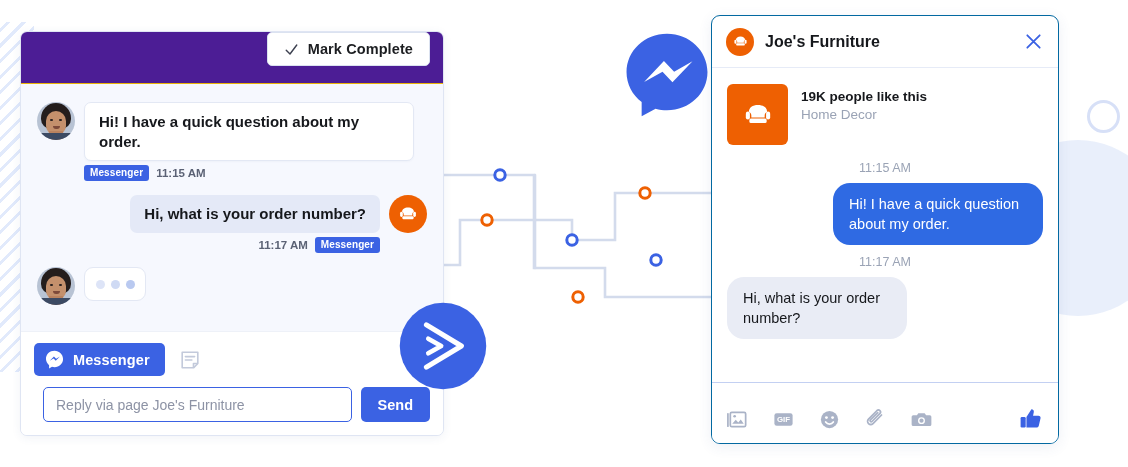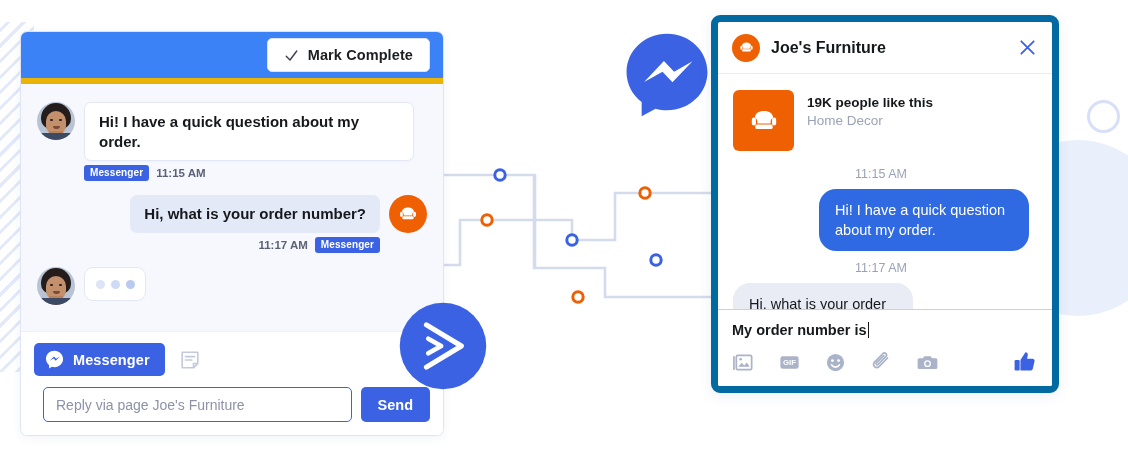--- a/index.html
+++ b/index.html
@@ -45,22 +45,22 @@
   
   .inbox-card {
     position: absolute; left: 20px; top: 31px; width: 424px; height: 405px;
     background: #ffffff; border: 1px solid #dfe5f3;
     border-radius: 7px;
     box-shadow: 0 2px 10px rgba(60,80,140,.07);
     z-index: 3; overflow: hidden;
     display: flex; flex-direction: column;
   }
   .inbox-top {
-    height: 52px; background: #3b82f6; border-bottom: 6px solid #eab308;
-    display: flex; align-items: center; justify-content: flex-end;
+    height: 52px; background: #4c1d95; border-bottom: 1px solid #eab308;
+    display: flex; align-items: flex-start; justify-content: flex-end;
     padding-right: 13px; flex: 0 0 auto;
   }
   .mark-complete {
     display: flex; align-items: center; gap: 9px;
     height: 34px; padding: 0 16px;
     border: 1px solid #dbe2f0; border-radius: 5px;
     background: #fff; cursor: pointer;
   }
   .mark-complete .lbl { font-size: 14.5px; font-weight: 700; color: #1c1e21; letter-spacing: .1px; }
   .check-ic { width: 15px; height: 15px; display: block; }
@@ -158,37 +158,37 @@
   .reply-input::placeholder { color: #8d93a5; }
   .send-btn {
     flex: 0 0 auto; height: 35px; padding: 0 17px;
     background: #3b62e3; border: none; border-radius: 5px;
     color: #fff; font-size: 14.5px; font-weight: 700; cursor: pointer;
     font-family: "Liberation Sans", sans-serif;
   }
 
   
   .mw-card {
-    position: absolute; left: 711px; top: 15px; width: 348px; height: 378px;
-    background: #ffffff; border: 7px solid #0369a1; border-radius: 9px;
+    position: absolute; left: 711px; top: 15px; width: 348px; height: 429px;
+    background: #ffffff; border: 1px solid #0369a1; border-radius: 9px;
     box-shadow: 0 3px 14px rgba(60,80,140,.09);
     z-index: 5; overflow: hidden; display: flex; flex-direction: column;
   }
   .mw-head {
     flex: 0 0 auto; height: 52px; display: flex; align-items: center;
     padding: 0 15px 0 14px; border-bottom: 1px solid #e6ebf7; gap: 11px;
   }
   .mw-logo {
     width: 28px; height: 28px; border-radius: 50%; background: #ee6002;
     display: flex; align-items: center; justify-content: center; flex: 0 0 28px;
   }
   .mw-title { font-size: 16px; font-weight: 700; color: #16181c; flex: 1 1 auto; }
   .mw-close { width: 19px; height: 19px; cursor: pointer; }
 
-  .mw-body { flex: 1 1 auto; padding: 16px 23px 0 15px; overflow: hidden; }
+  .mw-body { flex: 1 1 auto; padding: 16px 15px 0 15px; overflow: hidden; }
   .page-card { display: flex; gap: 13px; margin-bottom: 16px; }
   .page-thumb {
     width: 61px; height: 61px; border-radius: 6px; background: #ee6002;
     display: flex; align-items: center; justify-content: center; flex: 0 0 61px;
   }
   .page-likes { font-size: 13.5px; font-weight: 700; color: #16181c; margin-top: 5px; }
   .page-cat { font-size: 13.5px; color: #9aa3b5; margin-top: 3px; }
 
   .mw-time { text-align: center; font-size: 12.5px; color: #9aa3b5; margin: 10px 0 8px; }
   .mw-row { display: flex; margin-bottom: 2px; }
@@ -377,24 +377,20 @@
         <div class="mw-bubble-out">Hi! I have a quick question about my order.</div>
       </div>
 
       <div class="mw-time">11:17 AM</div>
       <div class="mw-row">
         <div class="mw-bubble-in">Hi, what is your order number?</div>
       </div>
     </div>
 
     <div class="mw-composer">
-      <div class="mw-input-text">
-        <span>My order number is</span>
-          <span class="caret"></span>
-      </div>
       <div class="mw-tools">
         <svg class="tool" viewBox="0 0 24 24">
           <rect x="4.5" y="4.5" width="16" height="15" rx="1.6" fill="none" stroke="#aab3c7" stroke-width="1.8"></rect>
           <path d="M2 6v13" stroke="#aab3c7" stroke-width="1.8" stroke-linecap="round"></path>
           <path d="M6.5 16.5l3.7-4.3 2.6 2.9 2.6-3 3.1 4.4z" fill="#aab3c7"></path>
           <circle cx="9" cy="8.6" r="1.4" fill="#aab3c7"></circle>
         </svg>
         <svg class="tool" viewBox="0 0 24 24">
           <rect x="2.5" y="5.5" width="19" height="13" rx="2.4" fill="#aab3c7"></rect>
           <text x="12" y="15" font-family="Liberation Sans, sans-serif" font-size="8.2" font-weight="bold" fill="#ffffff" text-anchor="middle">GIF</text>

